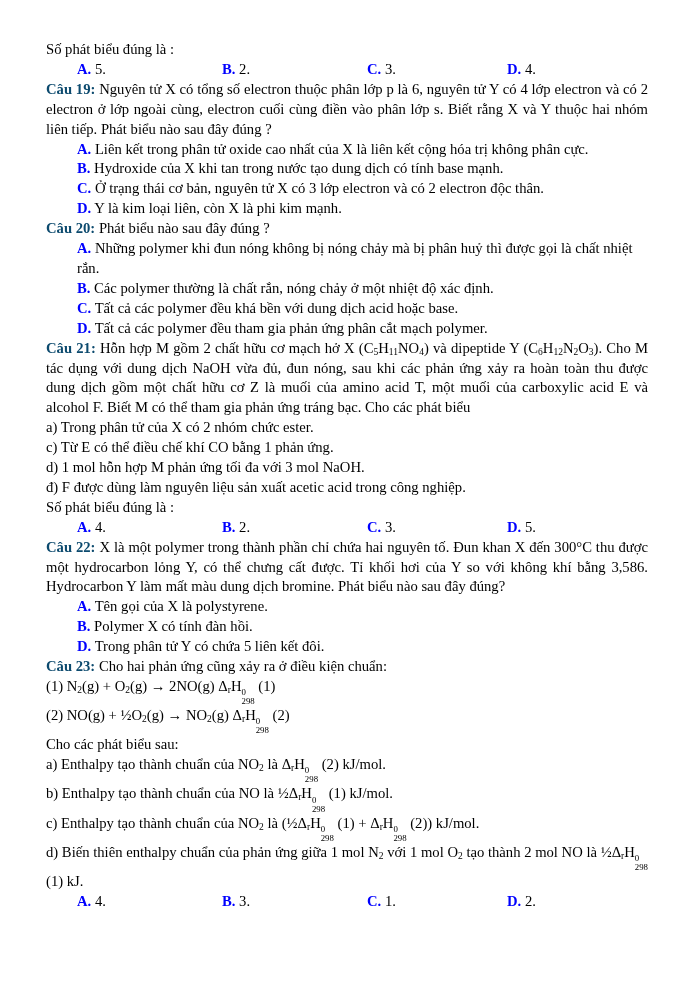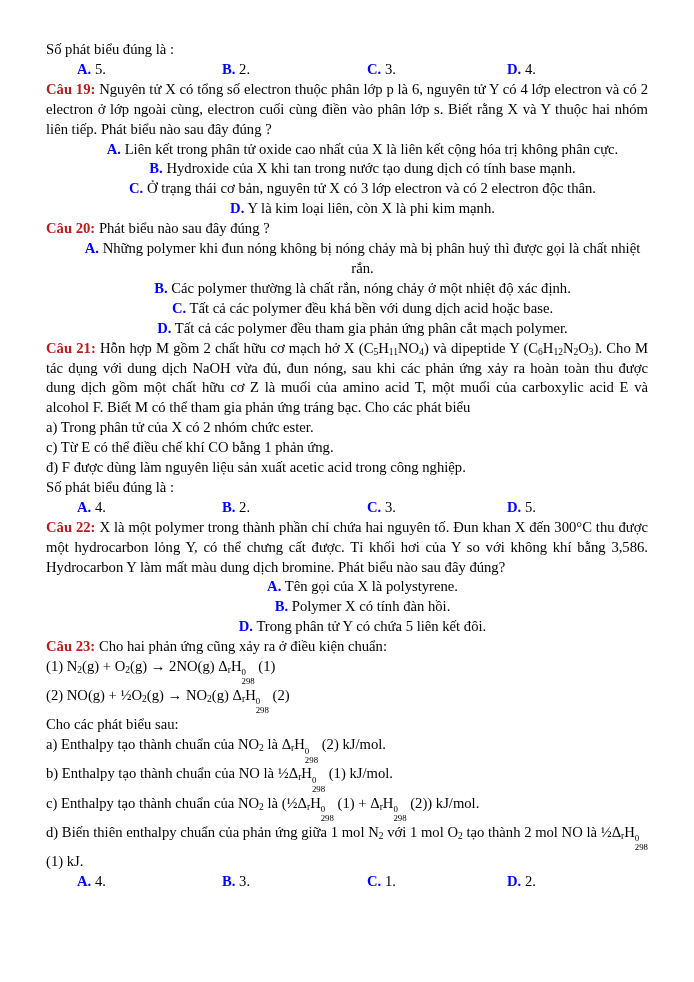--- a/index.html
+++ b/index.html
@@ -18,24 +18,24 @@
   }
   .page {
     box-sizing: border-box;
     width: 694px;
     height: 982px;
     padding: 40px 46px 0 46px;
   }
   .para { text-align: justify; }
   .line { text-align: justify; }
   .q-label {
-    color: #b91c1c;
+    color: #0c4a6e;
     font-weight: bold;
   }
-  .choice { padding-left: 31px; text-align: center; }
+  .choice { padding-left: 31px; }
   .choice .letter, .opt .letter {
     color: #0000ff;
     font-weight: bold;
   }
   .answers {
     display: flex;
     padding-left: 31px;
   }
   .answers .opt { width: 145px; flex: 0 0 auto; }
   .answers .opt:nth-child(3) { width: 140px; }
@@ -71,20 +71,21 @@
     <div class="choice"><span class="letter">C.</span> <span>Ở trạng thái cơ bản, nguyên tử X có 3 lớp electron và có 2 electron độc thân.</span></div>
     <div class="choice"><span class="letter">D.</span> <span>Y là kim loại liên, còn X là phi kim mạnh.</span></div>
     <div class="para"><span class="q-label">Câu 20:</span> <span>Phát biểu nào sau đây đúng ?</span></div>
     <div class="choice"><span class="letter">A.</span> <span>Những polymer khi đun nóng không bị nóng chảy mà bị phân huỷ thì được gọi là chất nhiệt rắn.</span></div>
     <div class="choice"><span class="letter">B.</span> <span>Các polymer thường là chất rắn, nóng chảy ở một nhiệt độ xác định.</span></div>
     <div class="choice"><span class="letter">C.</span> <span>Tất cả các polymer đều khá bền với dung dịch acid hoặc base.</span></div>
     <div class="choice"><span class="letter">D.</span> <span>Tất cả các polymer đều tham gia phản ứng phân cắt mạch polymer.</span></div>
     <div class="para"><span class="q-label">Câu 21:</span> <span>Hỗn hợp M gồm 2 chất hữu cơ mạch hở X (C<sub>5</sub>H<sub>11</sub>NO<sub>4</sub>) và dipeptide Y (C<sub>6</sub>H<sub>12</sub>N<sub>2</sub>O<sub>3</sub>). Cho M tác dụng với dung dịch NaOH vừa đủ, đun nóng, sau khi các phản ứng xảy ra hoàn toàn thu được dung dịch gồm một chất hữu cơ Z là muối của amino acid T, một muối của carboxylic acid E và alcohol F. Biết M có thể tham gia phản ứng tráng bạc. Cho các phát biểu</span></div>
     <div class="line">a) Trong phân tử của X có 2 nhóm chức ester.</div>
     <div class="line">c) Từ E có thể điều chế khí CO bằng 1 phản ứng.</div>
+    <div class="line">d) 1 mol hỗn hợp M phản ứng tối đa với 3 mol NaOH.</div>
     <div class="line">đ) F được dùng làm nguyên liệu sản xuất acetic acid trong công nghiệp.</div>
     <div class="line">Số phát biểu đúng là :</div>
     <div class="answers">
       <span class="opt"><span class="letter">A.</span> <span>4.</span></span>
       <span class="opt"><span class="letter">B.</span> <span>2.</span></span>
       <span class="opt"><span class="letter">C.</span> <span>3.</span></span>
       <span class="opt"><span class="letter">D.</span> <span>5.</span></span>
     </div>
     <div class="para"><span class="q-label">Câu 22:</span> <span>X là một polymer trong thành phần chỉ chứa hai nguyên tố. Đun khan X đến 300°C thu được một hydrocarbon lỏng Y, có thể chưng cất được. Tỉ khối hơi của Y so với không khí bằng 3,586. Hydrocarbon Y làm mất màu dung dịch bromine. Phát biểu nào sau đây đúng?</span></div>
     <div class="choice"><span class="letter">A.</span> <span>Tên gọi của X là polystyrene.</span></div>

